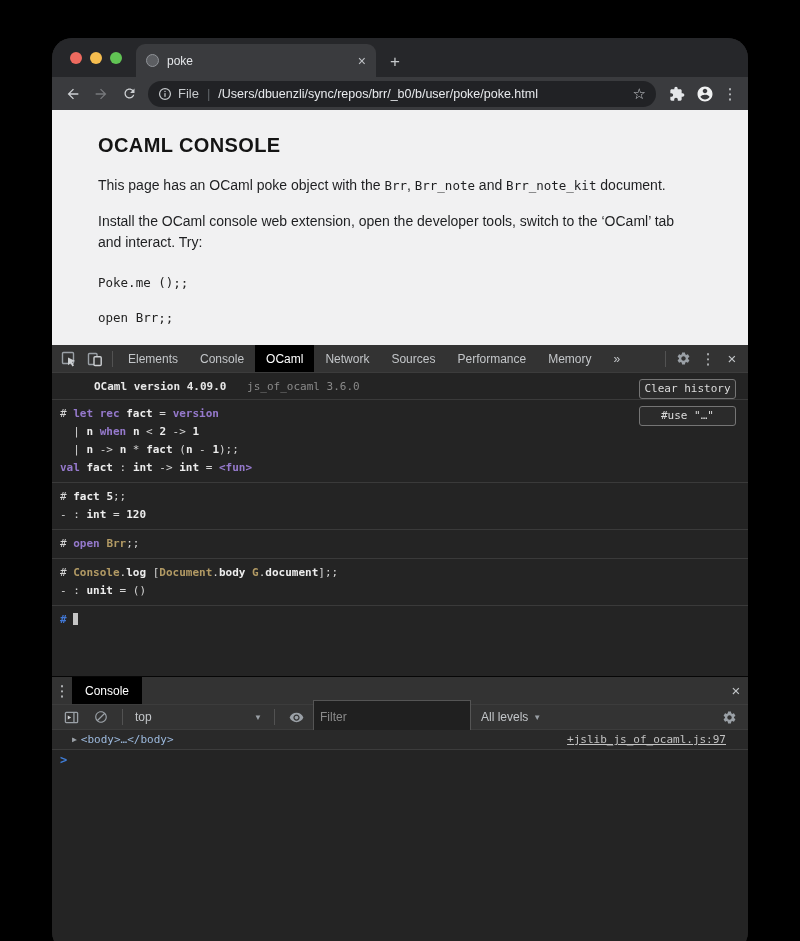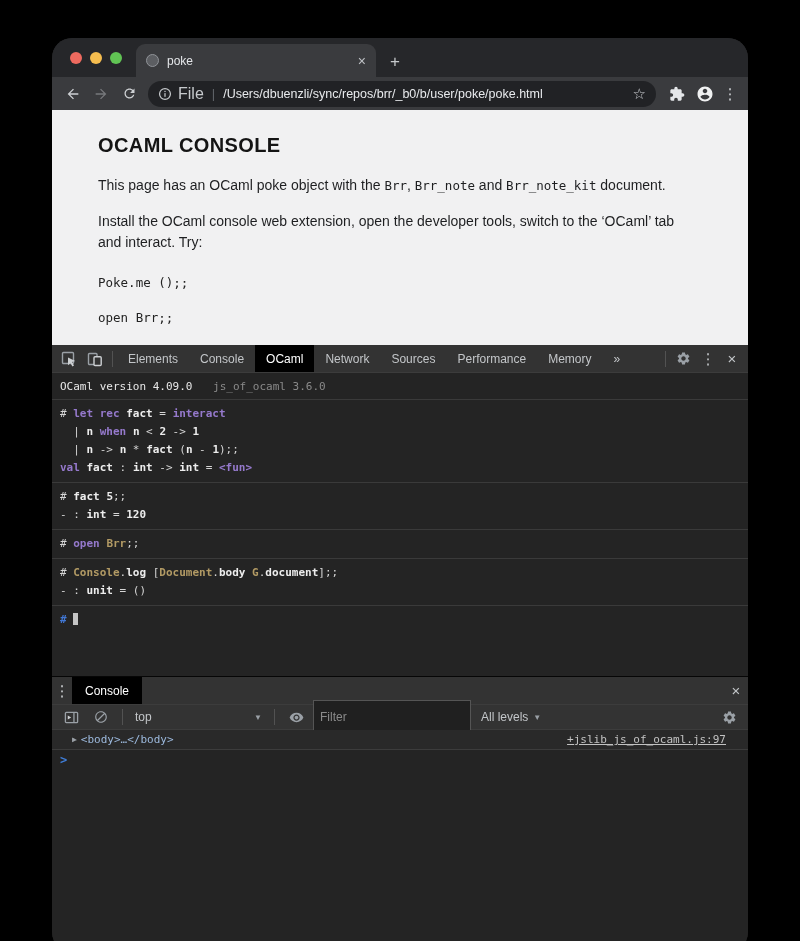--- a/index.html
+++ b/index.html
@@ -18,21 +18,21 @@
          display:flex; align-items:center; padding:0 10px; gap:8px; }
   .favicon { width:13px; height:13px; border-radius:50%; background:#5c5e62; border:1.5px solid #909398; flex-shrink:0; }
   .tab-title { color:#e4e6e9; font-size:12px; flex:1; }
   .tab-close { color:#bfc2c6; font-size:14px; cursor:default; }
   .newtab { color:#c6c9cc; font-size:17px; padding:0 14px; align-self:center; margin-top:8px; }
 
   .navbar { height:33px; background:#3a3b3e; display:flex; align-items:center; padding:0 8px; gap:2px; flex-shrink:0; }
   .nav-icon { width:26px; height:26px; display:flex; align-items:center; justify-content:center; flex-shrink:0; }
   .pill { height:26px; background:#212225; border-radius:13px; flex:1; display:flex; align-items:center;
           padding:0 10px; margin:0 6px 0 4px; gap:6px; min-width:0; }
-  .pill .scheme { color:#c7cacd; font-size:16px; }
+  .pill .scheme { color:#c7cacd; font-size:13px; }
   .pill .sep { color:#5f6368; font-size:13px; padding:0 2px; }
   .pill .url { color:#e8eaed; font-size:12.5px; white-space:nowrap; overflow:hidden; flex:1; }
   .star { color:#c8cbcf; font-size:15px; padding-left:4px; }
   .dots { color:#cdd0d3; font-size:15px; width:20px; text-align:center; }
 
   
   .page { height:235px; background:#f1f1f2; color:#1e1f21; padding:10px 50px 0 46px; overflow:hidden; flex-shrink:0; }
   .page h1 { font-size:20px; font-weight:700; letter-spacing:.4px; margin:14px 0 18px; color:#141414; }
   .page p { font-size:14px; line-height:1.5; margin:0 0 15px; max-width:600px; }
   .inline-code, .codeline { font-family:"DejaVu Sans Mono", monospace; }
@@ -51,21 +51,21 @@
   .dtab { display:flex; align-items:center; padding:0 11px; color:#c3c6c9; white-space:nowrap; }
   .dtab.selected { background:#000; color:#fff;text-align:right; }
   .dt-spacer { flex:1; }
   .dt-close { color:#c3c6c9; font-size:15px; width:24px; text-align:center; }
 
   .dt-panel { position:relative; flex:1; font-family:"DejaVu Sans Mono", monospace; font-size:11px; overflow:hidden; }
   .dt-buttons { position:absolute; right:12px; top:6px; display:flex; flex-direction:column; gap:7px; z-index:2; }
   .dt-btn { width:97px; height:20px; border:1px solid #757575; border-radius:3px; background:#2b2b2b;
             color:#dcdcdc; font-family:"DejaVu Sans Mono", monospace; font-size:11px; line-height:18px; text-align:center; }
   .version-row { padding:7px 8px 6px; border-bottom:1px solid #3a3a3a; }
-  .version-main { color:#e8e8e8; font-weight:normal; }
+  .version-main { color:#e8e8e8; font-weight:bold;margin-left:34px; }
   .version-sub { color:#8a8a8a; margin-left:14px; }
   .repl-entry { padding:5px 8px; border-bottom:1px solid #3a3a3a; }
   .repl-entry:last-child { border-bottom:none; }
   .repl-line { line-height:18px; white-space:pre; }
   .sg-p { color:#d6d6d6; }
   .sg-b { color:#ededed; font-weight:bold; }
   .sg-k { color:#9579cc; font-weight:bold; }
   .sg-m { color:#b29a64; font-weight:bold; }
   .sg-blue { color:#4177d4; font-weight:bold; }
   .sg-cursor { display:inline-block; width:5px; height:12px; background:#c4c4c4; vertical-align:-2px; }
@@ -199,27 +199,31 @@
         <span class="tb-icon">
           <svg width="15" height="15" viewBox="0 0 24 24" fill="#9aa0a6">
               <path d="M19.14 12.94c.04-.3.06-.61.06-.94 0-.32-.02-.64-.07-.94l2.03-1.58c.18-.14.23-.41.12-.61l-1.92-3.32c-.12-.22-.37-.29-.59-.22l-2.39.96c-.5-.38-1.03-.7-1.62-.94l-.36-2.54c-.04-.24-.24-.41-.48-.41h-3.84c-.24 0-.43.17-.47.41l-.36 2.54c-.59.24-1.13.57-1.62.94l-2.39-.96c-.22-.08-.47 0-.59.22L2.74 8.87c-.12.21-.08.47.12.61l2.03 1.58c-.05.3-.09.63-.09.94s.02.64.07.94l-2.03 1.58c-.18.14-.23.41-.12.61l1.92 3.32c.12.22.37.29.59.22l2.39-.96c.5.38 1.03.7 1.62.94l.36 2.54c.05.24.24.41.48.41h3.84c.24 0 .44-.17.47-.41l.36-2.54c.59-.24 1.13-.56 1.62-.94l2.39.96c.22.08.47 0 .59-.22l1.92-3.32c.12-.22.07-.47-.12-.61l-2.01-1.58zM12 15.6c-1.98 0-3.6-1.62-3.6-3.6s1.62-3.6 3.6-3.6 3.6 1.62 3.6 3.6-1.62 3.6-3.6 3.6z"></path>
             </svg>
         </span>
         <span class="dt-close">⋮</span>
         <span class="dt-close">×</span>
       </div>
 
       <div class="dt-panel">
+        <div class="dt-buttons">
+          <button class="dt-btn">Clear history</button>
+          <button class="dt-btn">#use "…"</button>
+        </div>
         <div class="version-row">
           <span class="version-main">OCaml version 4.09.0</span>
           <span class="version-sub">js_of_ocaml 3.6.0</span>
         </div>
         <div id="repl">
             <div class="repl-entry">
-              <div class="repl-line"><span class="sg-p"># </span><span class="sg-k">let</span><span class="sg-p"> </span><span class="sg-k">rec</span><span class="sg-p"> </span><span class="sg-b">fact</span><span class="sg-p"> = </span><span class="sg-k">interact</span></div>
+              <div class="repl-line"><span class="sg-p"># </span><span class="sg-k">let</span><span class="sg-p"> </span><span class="sg-k">rec</span><span class="sg-p"> </span><span class="sg-b">fact</span><span class="sg-p"> = </span><span class="sg-k">version</span></div>
               <div class="repl-line"><span class="sg-p">  | </span><span class="sg-b">n</span><span class="sg-p"> </span><span class="sg-k">when</span><span class="sg-p"> </span><span class="sg-b">n</span><span class="sg-p"> &lt; </span><span class="sg-b">2</span><span class="sg-p"> -&gt; </span><span class="sg-b">1</span></div>
               <div class="repl-line"><span class="sg-p">  | </span><span class="sg-b">n</span><span class="sg-p"> -&gt; </span><span class="sg-b">n</span><span class="sg-p"> * </span><span class="sg-b">fact</span><span class="sg-p"> (</span><span class="sg-b">n</span><span class="sg-p"> - </span><span class="sg-b">1</span><span class="sg-p">);;</span></div>
               <div class="repl-line"><span class="sg-k">val</span><span class="sg-p"> </span><span class="sg-b">fact</span><span class="sg-p"> : </span><span class="sg-b">int</span><span class="sg-p"> -&gt; </span><span class="sg-b">int</span><span class="sg-p"> = </span><span class="sg-k">&lt;fun&gt;</span></div>
             </div>
             <div class="repl-entry">
               <div class="repl-line"><span class="sg-p"># </span><span class="sg-b">fact</span><span class="sg-p"> </span><span class="sg-b">5</span><span class="sg-p">;;</span></div>
               <div class="repl-line"><span class="sg-p">- : </span><span class="sg-b">int</span><span class="sg-p"> = </span><span class="sg-b">120</span></div>
             </div>
             <div class="repl-entry">
               <div class="repl-line"><span class="sg-p"># </span><span class="sg-k">open</span><span class="sg-p"> </span><span class="sg-m">Brr</span><span class="sg-p">;;</span></div>

